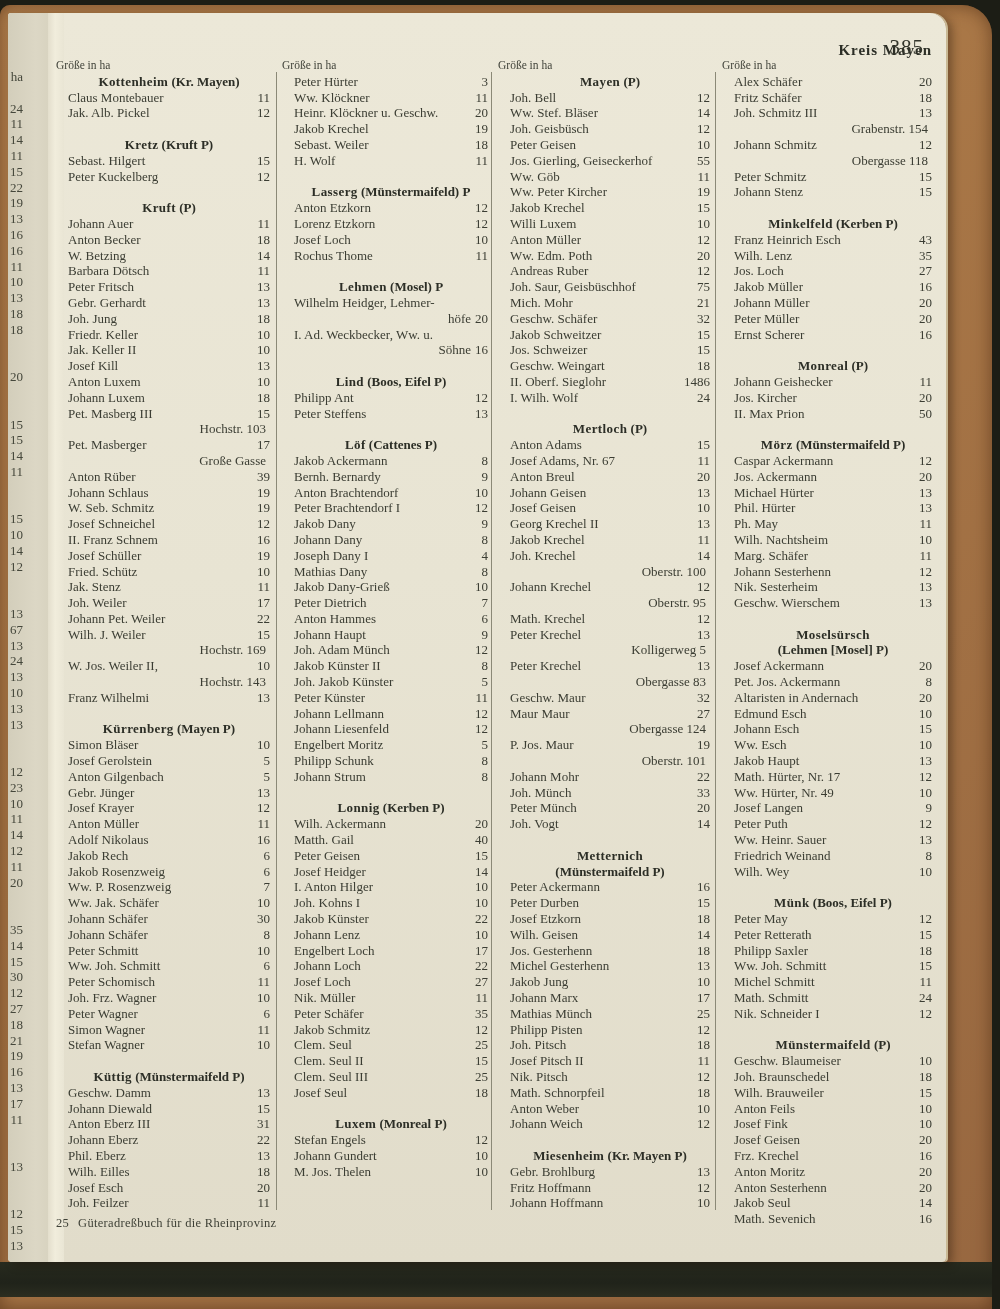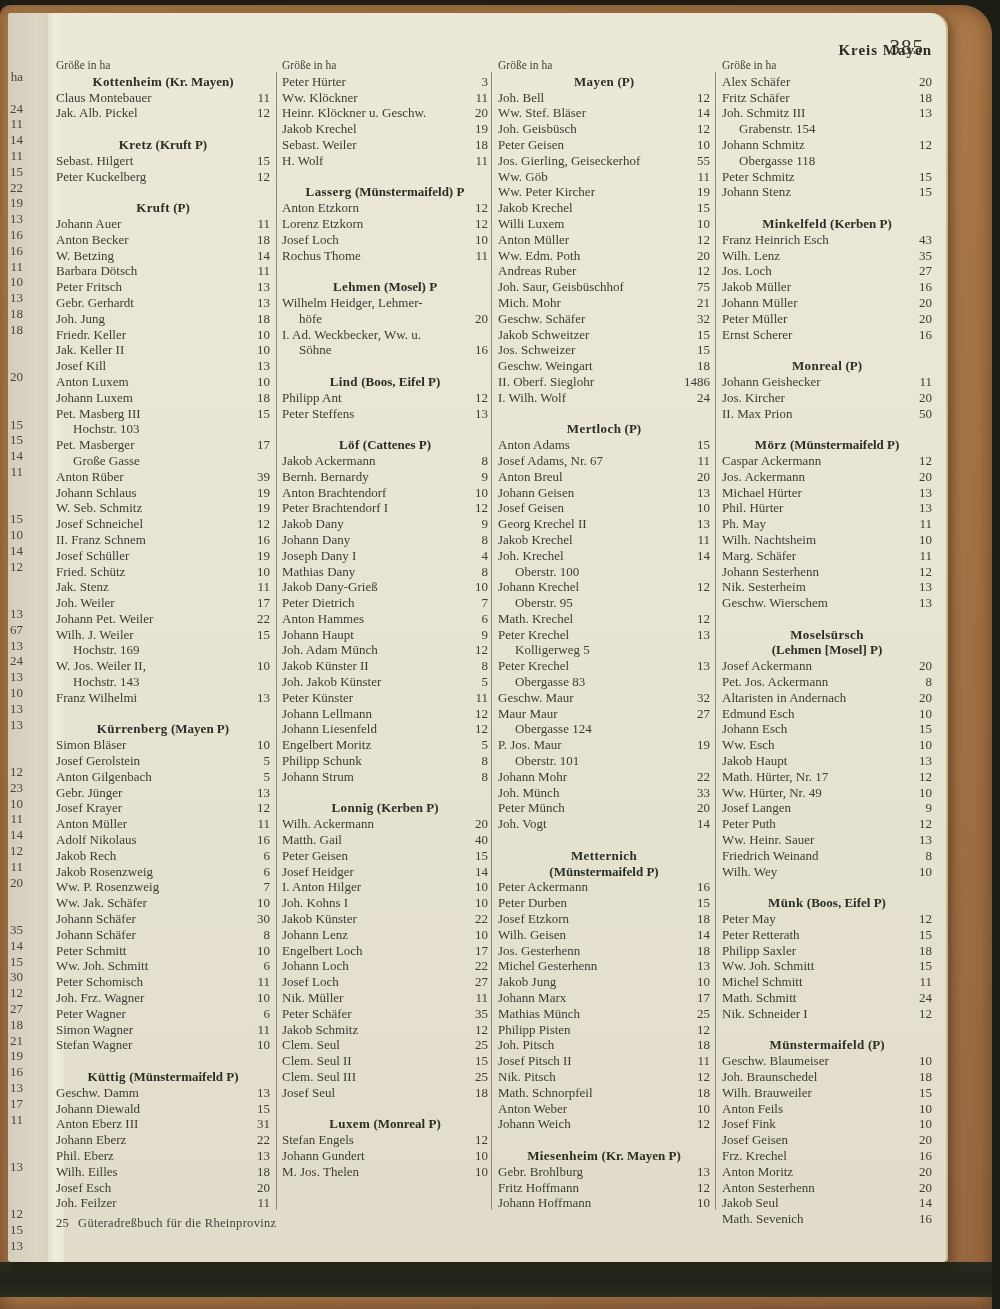--- a/index.html
+++ b/index.html
@@ -51,29 +51,29 @@
     position:absolute;left:48px;top:45px;width:878px;height:1156px;
     font-size:13px;line-height:15.8px;
   }
   .divider{
     position:absolute;top:14px;width:1px;height:1138px;background:#8b8977;
   }
   .col{position:absolute;top:0;}
   .size-header{
     font-size:11.5px;height:15.8px;color:#41433a;
   }
-  .block{margin-top:15.8px;}
+  .block{margin-top:15.8px;margin-left:12px;}
   .block.first{margin-top:0;}
   .bh{text-align:center;font-weight:bold;color:#2c2e26;white-space:nowrap;}
   .bh .town{letter-spacing:.4px;}
   .bh .ar{font-weight:bold;letter-spacing:0;}
   .bh2{text-align:center;font-weight:bold;color:#2c2e26;}
   .row{display:flex;height:15.8px;}
   .nm{white-space:nowrap;flex:1;}
-  .nm.ind{padding-left:17px;}
+  .nm.ind{padding-left:17px;text-align:right;}
   .vl{text-align:right;margin-left:4px;}
   .footer{
     position:absolute;left:48px;top:1203px;font-size:12.5px;color:#3e4036;
     letter-spacing:.3px;
   }
   .footer .sig{margin-right:9px;}
 </style>
 </head>
 <body>
 

